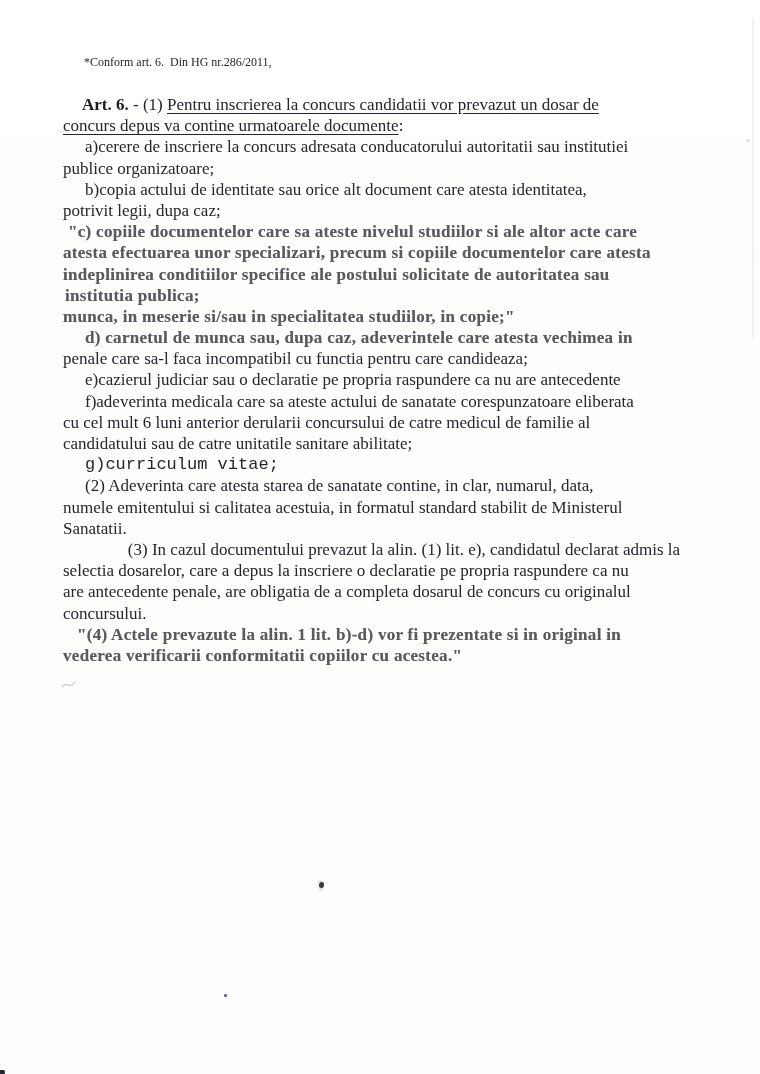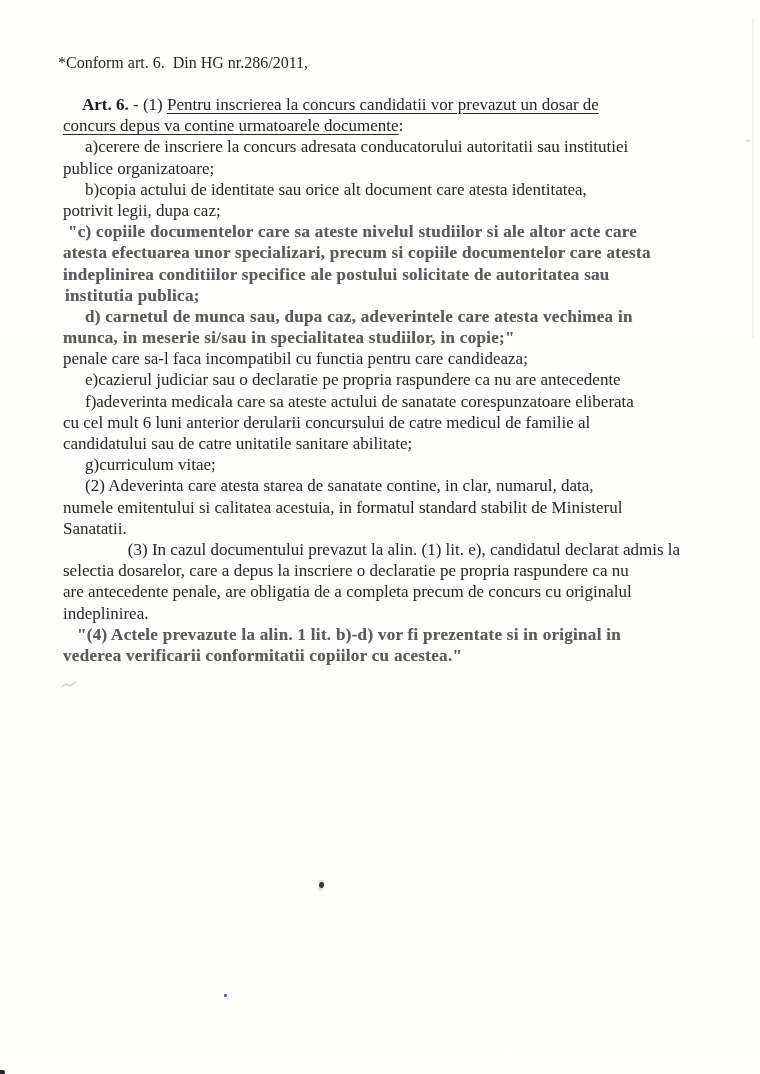--- a/index.html
+++ b/index.html
@@ -6,22 +6,22 @@
   body{
     width:760px;height:1074px;overflow:hidden;
     background:#ffffff;
     font-family:"Liberation Serif","DejaVu Serif",serif;
   }
   .page{
     position:absolute;left:0;top:0;width:760px;height:1074px;
     background:linear-gradient(180deg,#fffffe 0%,#fdfdfc 60%,#fefefd 100%);
   }
   .header-note{
-    position:absolute;left:58px;top:52px;
-    font-size:16px;line-height:21px;color:var(--ink,#26262a);
+    position:absolute;left:84px;top:52px;
+    font-size:12px;line-height:21px;color:var(--ink,#26262a);
     white-space:pre;
   }
   .doc-body{
     position:absolute;left:63px;top:94px;width:660px;
   }
   .line{
     height:21.2px;line-height:21.2px;font-size:17px;
     color:var(--ink,#26262a);white-space:nowrap;
   }
   .line span{white-space:pre;}
@@ -72,35 +72,35 @@
       <div class="line" style="padding-left: 11px;"><span class="b">Art. 6.</span><span> - (1) </span><span class="u">Pentru inscrierea la concurs candidatii vor prevazut un dosar de</span></div>
       <div class="line"><span class="u">concurs depus va contine urmatoarele documente</span><span>:</span></div>
       <div class="line" style="padding-left: 22px;"><span>a)cerere de inscriere la concurs adresata conducatorului autoritatii sau institutiei</span></div>
       <div class="line"><span>publice organizatoare;</span></div>
       <div class="line" style="padding-left: 22px;"><span>b)copia actului de identitate sau orice alt document care atesta identitatea,</span></div>
       <div class="line"><span>potrivit legii, dupa caz;</span></div>
       <div class="line" style="padding-left: 5px;"><span class="g">"c) copiile documentelor care sa ateste nivelul studiilor si ale altor acte care</span></div>
       <div class="line"><span class="g">atesta efectuarea unor specializari, precum si copiile documentelor care atesta</span></div>
       <div class="line"><span class="g">indeplinirea conditiilor specifice ale postului solicitate de autoritatea sau</span></div>
       <div class="line" style="padding-left: 2px;"><span class="g">institutia publica;</span></div>
+      <div class="line"><span class="g">munca, in meserie si/sau in specialitatea studiilor, in copie;"</span></div>
       <div class="line" style="padding-left: 22px;"><span class="g">d) carnetul de munca sau, dupa caz, adeverintele care atesta vechimea in</span></div>
-      <div class="line"><span class="g">munca, in meserie si/sau in specialitatea studiilor, in copie;"</span></div>
       <div class="line"><span>penale care sa-l faca incompatibil cu functia pentru care candideaza;</span></div>
       <div class="line" style="padding-left: 22px;"><span>e)cazierul judiciar sau o declaratie pe propria raspundere ca nu are antecedente</span></div>
       <div class="line" style="padding-left: 22px;"><span>f)adeverinta medicala care sa ateste actului de sanatate corespunzatoare eliberata</span></div>
       <div class="line"><span>cu cel mult 6 luni anterior derularii concursului de catre medicul de familie al</span></div>
       <div class="line"><span>candidatului sau de catre unitatile sanitare abilitate;</span></div>
-      <div class="line" style="padding-left: 22px;"><span>g)curriculum vitae;</span></div>
+      <div class="line" style="padding-left: 22px; font-family: Liberation Mono, monospace;"><span>g)curriculum vitae;</span></div>
       <div class="line" style="padding-left: 22px;"><span>(2) Adeverinta care atesta starea de sanatate contine, in clar, numarul, data,</span></div>
       <div class="line"><span>numele emitentului si calitatea acestuia, in formatul standard stabilit de Ministerul</span></div>
       <div class="line"><span>Sanatatii.</span></div>
       <div class="line" style="padding-left: 22px; text-align: center;"><span>(3) In cazul documentului prevazut la alin. (1) lit. e), candidatul declarat admis la</span></div>
       <div class="line"><span>selectia dosarelor, care a depus la inscriere o declaratie pe propria raspundere ca nu</span></div>
-      <div class="line"><span>are antecedente penale, are obligatia de a completa precum de concurs cu originalul</span></div>
-      <div class="line"><span>indeplinirea.</span></div>
+      <div class="line"><span>are antecedente penale, are obligatia de a completa dosarul de concurs cu originalul</span></div>
+      <div class="line"><span>concursului.</span></div>
       <div class="line" style="padding-left: 14px;"><span class="g">"(4) Actele prevazute la alin. 1 lit. b)-d) vor fi prezentate si in original in</span></div>
       <div class="line"><span class="g">vederea verificarii conformitatii copiilor cu acestea."</span></div>
     </div>
 
   <div class="scan-edge-line"></div>
   <div class="edge-dot"></div>
   <svg class="pencil-squiggle" width="18" height="10" viewBox="0 0 18 10">
     <path d="M2,8 Q5,4 8,6 T15,3" fill="none" stroke="#9a9aa0" stroke-width="1.1" stroke-linecap="round"></path>
   </svg>
   <div class="ink-dot"></div>

